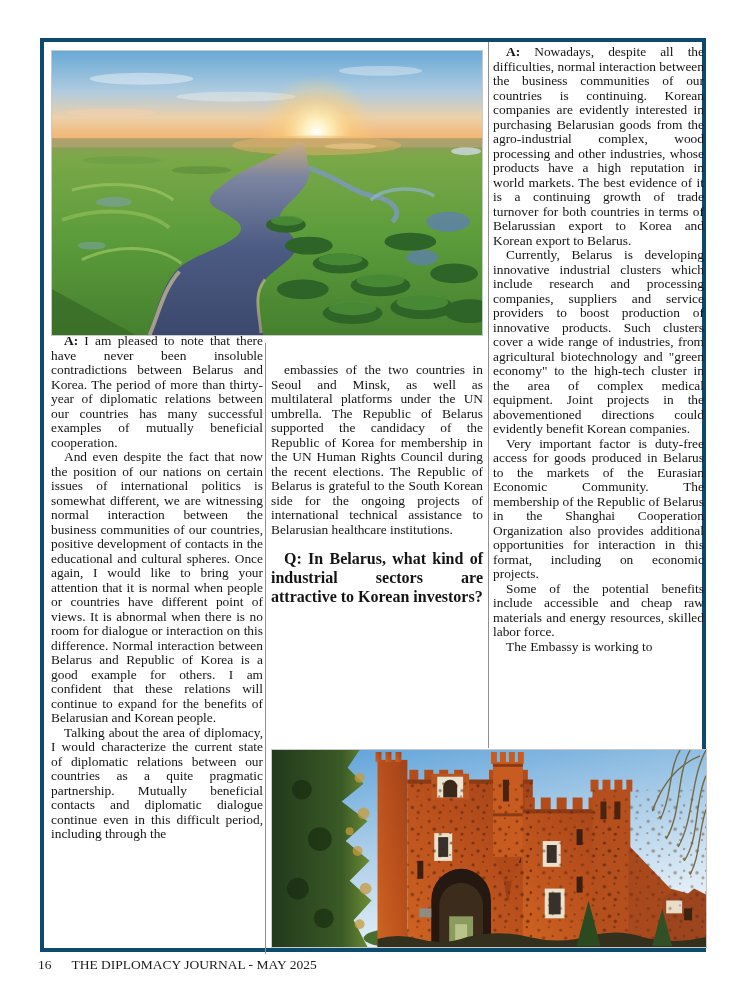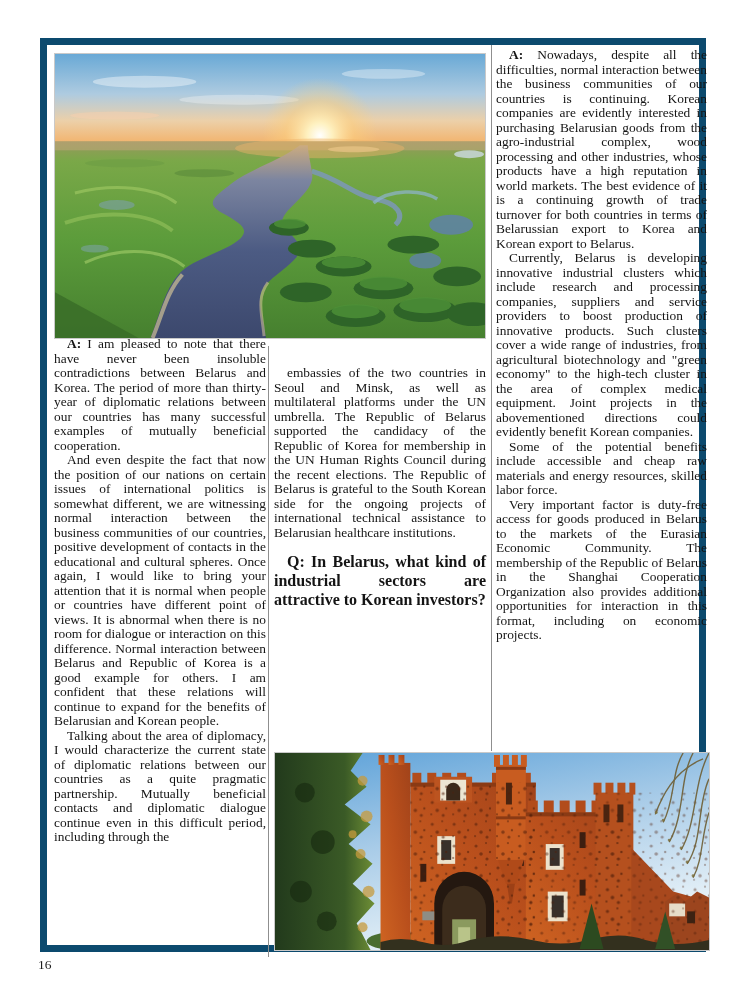--- a/index.html
+++ b/index.html
@@ -3,21 +3,21 @@
 <meta charset="utf-8">
 <style>
   html,body{margin:0;padding:0;}
   body{
     width:750px;height:1002px;position:relative;background:#ffffff;
     font-family:"Liberation Serif","DejaVu Serif",serif;color:#141414;
     -webkit-font-smoothing:antialiased;
   }
   .page-box{
     position:absolute;left:40px;top:38px;width:666px;height:914px;
-    border:7px solid #0c4a6e;box-sizing:border-box;background:#ffffff;
+    border:4px solid #0c4a6e;box-sizing:border-box;background:#ffffff;
   }
   .photo{position:absolute;overflow:hidden;border:1px solid #c9c9c9;box-sizing:border-box;}
   .photo svg{display:block;width:100%;height:100%;}
   .photo-top{left:7px;top:8px;width:432px;height:286px;}
   .photo-bottom{left:227px;top:707px;width:436px;height:199px;}
   .col{position:absolute;font-size:13.4px;line-height:14.5px;text-align:justify;hyphens:auto;}
   .col-left{left:7px;top:292px;width:212px;}
   .col-mid{left:227px;top:321px;width:212px;}
   .col-right{left:449px;top:3px;width:211px;}
   .para{margin:0;text-indent:13px;}
@@ -115,22 +115,23 @@
       </g>
       <path d="M0,240 L84,286 L0,286 Z" fill="#3a6d28" opacity="0.85"></path>
       <ellipse cx="150" cy="120" rx="30" ry="4" fill="#5e8f3c" opacity="0.7"></ellipse>
       <ellipse cx="70" cy="110" rx="40" ry="4" fill="#6d9c44" opacity="0.6"></ellipse>
     </svg>
   </div>
 
   <div class="col col-right">
     <p class="para"><b class="ans">A:</b><span> Nowadays, despite all the difficulties, normal interaction between the business communities of our countries is continuing. Korean companies are evidently interested in purchasing Belarusian goods from the agro-industrial complex, wood processing and other industries, whose products have a high reputation in world markets. The best evidence of it is a continuing growth of trade turnover for both countries in terms of Belarussian export to Korea and Korean export to Belarus.</span></p>
     <p class="para">Currently, Belarus is developing innovative industrial clusters which include research and processing companies, suppliers and service providers to boost production of innovative products. Such clusters cover a wide range of industries, from agricultural biotechnology and "green economy" to the high-tech cluster in the area of complex medical equipment. Joint projects in the abovementioned directions could evidently benefit Korean companies.</p>
+    <p class="para">Very important factor is duty-free access for goods produced in Belarus to the markets of the Eurasian Economic Community. The membership of the Republic of Belarus in the Shanghai Cooperation Organization also provides additional opportunities for interaction in this format, including on economic projects.</p>
     <p class="para">Some of the potential benefits include accessible and cheap raw materials and energy resources, skilled labor force.</p>
-    <p class="para">Very important factor is duty-free access for goods produced in Belarus to the markets of the Eurasian Economic Community. The membership of the Republic of Belarus in the Shanghai Cooperation Organization also provides additional opportunities for interaction in this format, including on economic projects.</p>
+    <p class="para">The Embassy is working to</p>
   </div>
 
   <div class="col col-left">
     <p class="para"><b class="ans">A:</b><span> I am pleased to note that there have never been insoluble contradictions between Belarus and Korea. The period of more than thirty-year of diplomatic relations between our countries has many successful examples of mutually beneficial cooperation.</span></p>
     <p class="para">And even despite the fact that now the position of our nations on certain issues of international politics is somewhat different, we are witnessing normal interaction between the business communities of our countries, positive development of contacts in the educational and cultural spheres. Once again, I would like to bring your attention that it is normal when people or countries have different point of views. It is abnormal when there is no room for dialogue or interaction on this difference. Normal interaction between Belarus and Republic of Korea is a good example for others. I am confident that these relations will continue to expand for the benefits of Belarusian and Korean people.</p>
     <p class="para">Talking about the area of diplomacy, I would characterize the current state of diplomatic relations between our countries as a quite pragmatic partnership. Mutually beneficial contacts and diplomatic dialogue continue even in this difficult period, including through the</p>
   </div>
 
   <div class="col col-mid">
     <p class="para">embassies of the two countries in Seoul and Minsk, as well as multilateral platforms under the UN umbrella. The Republic of Belarus supported the candidacy of the Republic of Korea for membership in the UN Human Rights Council during the recent elections. The Republic of Belarus is grateful to the South Korean side for the ongoing projects of international technical assistance to Belarusian healthcare institutions.</p>
@@ -302,13 +303,14 @@
           <circle cx="420" cy="124" r="1.5"></circle>
           <circle cx="383" cy="60" r="1.5"></circle>
       </g>
     </svg>
   </div>
 
 </div>
 
 <div class="footer">
   <span class="pageno">16</span>
+  <span class="journal">THE DIPLOMACY JOURNAL - MAY 2025</span>
 </div>
 
 </body></html>

